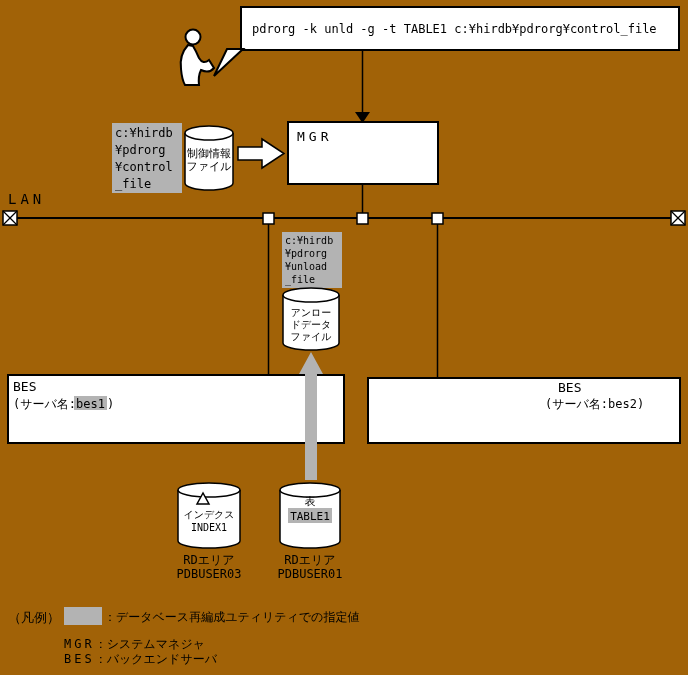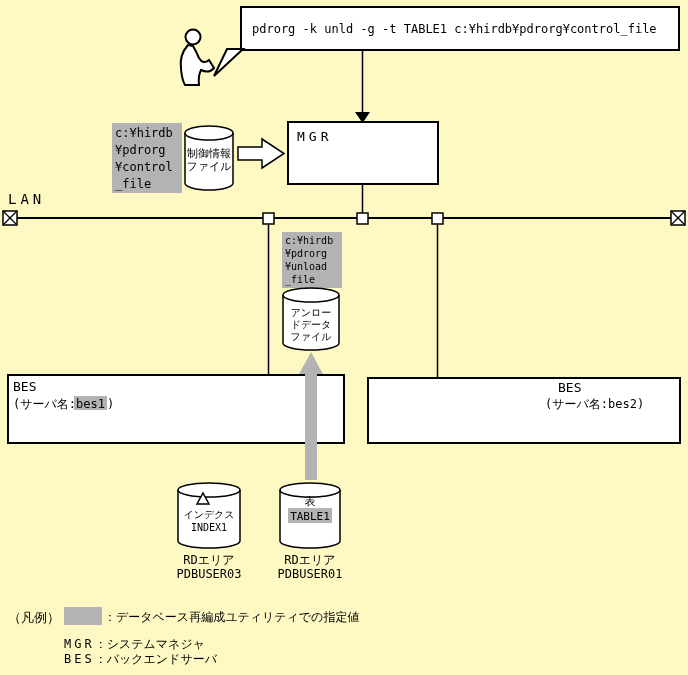--- a/index.html
+++ b/index.html
@@ -1,16 +1,16 @@
 <!DOCTYPE html>
 <html><head>
 <meta charset="utf-8">
 <style>
   html,body{margin:0;padding:0;background:#fff;}
-  .stage{position:relative;width:688px;height:675px;background:#fef9c3;overflow:hidden;}
+  .stage{position:relative;width:688px;height:675px;background:#a16207;overflow:hidden;}
   svg{display:block;}
   svg text{font-family:"DejaVu Sans Mono","Liberation Mono",monospace;fill:#000;white-space:pre;}
   .t10{font-size:10px;}
   .t11{font-size:11px;}
   .t12{font-size:12px;}
   .t13{font-size:13px;}
   .t14{font-size:14px;}
   .ctr{text-anchor:middle;}
   .wide{letter-spacing:4px;}
   .wide3{letter-spacing:3px;}

